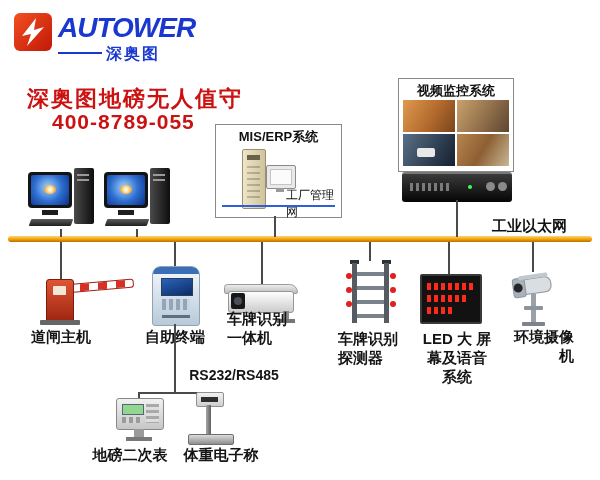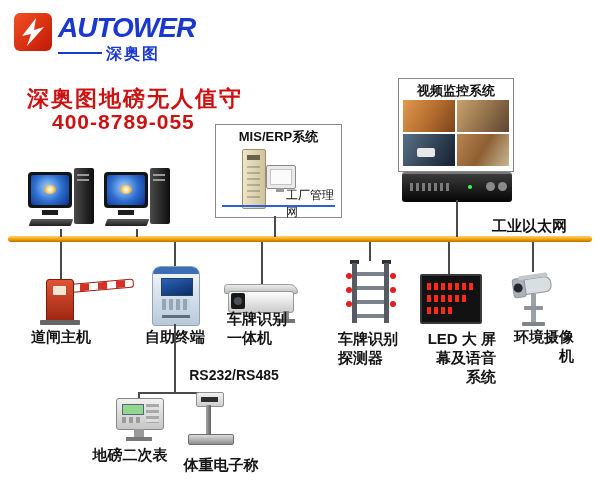--- a/index.html
+++ b/index.html
@@ -267,21 +267,21 @@
     <rect x="24" y="44" width="5" height="12" fill="#98a0a8"></rect>
     <rect x="15" y="56" width="23" height="4" rx="1" fill="#7d848c"></rect>
   </svg>
 
   <div class="lbl" style="left:143px;top:328px;width:64px">自助终端</div>
   <div class="lbl" style="left:28px;top:328px;width:66px">道闸主机</div>
   <div class="lbl" style="left:227px;top:310px;width:72px;text-align:left">车牌识别
 一体机</div>
   <div class="lbl" style="left:338px;top:330px;width:72px;text-align:left">车牌识别
 探测器</div>
-  <div class="lbl" style="left:418px;top:330px;width:78px;text-align:right">LED 大 屏
+  <div class="lbl" style="left:418px;top:330px;width:78px;text-align:center">LED 大 屏
 幕及语音
 系统</div>
   <div class="lbl" style="left:506px;top:328px;width:68px;text-align:right">环境摄像
 机</div>
 
   <div class="vline" style="left:174px;top:324px;height:69px"></div>
   <div class="lbl" style="left:182px;top:367px;width:104px;text-align:center;font-size:14px">RS232/RS485</div>
   <div class="hline" style="left:138px;top:392px;width:72px"></div>
   <div class="vline" style="left:138px;top:392px;height:8px"></div>
   <div class="vline" style="left:208px;top:392px;height:4px"></div>
@@ -293,15 +293,15 @@
   </div>
   <div class="ind-stand" style="left:134px;top:429px"></div>
   <div class="ind-base" style="left:126px;top:437px"></div>
   <div class="lbl" style="left:90px;top:446px;width:80px">地磅二次表</div>
 
   <div class="scale-head" style="left:196px;top:392px">
     <div class="scale-disp"></div>
   </div>
   <div class="scale-pole" style="left:206px;top:405px"></div>
   <div class="scale-plat" style="left:188px;top:434px"></div>
-  <div class="lbl" style="left:180px;top:456px;width:82px">体重电子称</div>
+  <div class="lbl" style="left:180px;top:446px;width:82px">体重电子称</div>
 
 </div>
 
 </body></html>

